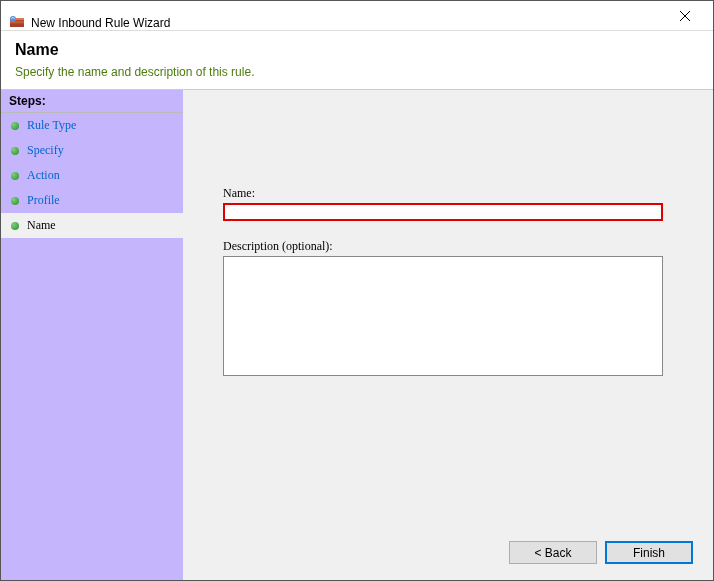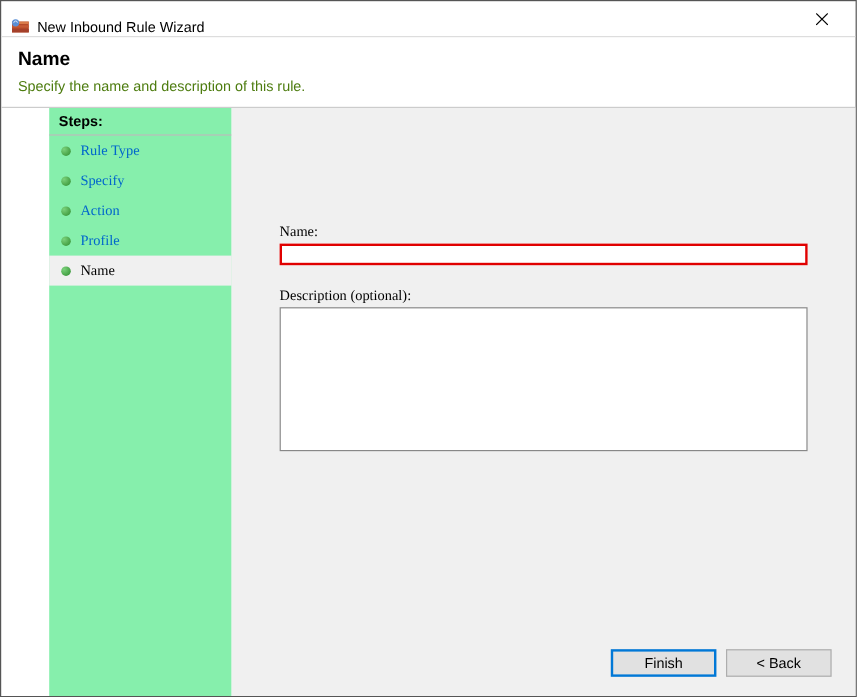--- a/index.html
+++ b/index.html
@@ -41,23 +41,22 @@
     .header-block .subheading {
       font-size: 12px; color: #4d7c0f;
     }
     .content-area {
       flex: 1;
       display: flex;
       min-height: 0;
     }
     .sidebar {
       width: 182px;
-      background: #86efac;
+      background: #c4b5fd;
       border-right: 0;
-      margin-left: 40px;
     }
     .steps-header {
       padding: 4px 8px;
       font-weight: bold;
       font-size: 12px;
       border-bottom: 1px solid #bbb;
     }
     .step-item {
       display: flex;
       align-items: center;
@@ -191,17 +190,17 @@
       <div class="field-group">
         <label class="field-label">Name:</label>
         <input type="text" class="name-input" value="" style="">
       </div>
       <div class="desc-group">
         <label class="field-label">Description (optional):</label>
         <textarea class="desc-textarea" style=""></textarea>
       </div>
     </div>
     <div class="button-row">
+      <button class="btn">&lt; Back</button>
       <button class="btn primary">Finish</button>
-      <button class="btn">&lt; Back</button>
     </div>
   </div>
 </div>
 
 </body></html>

